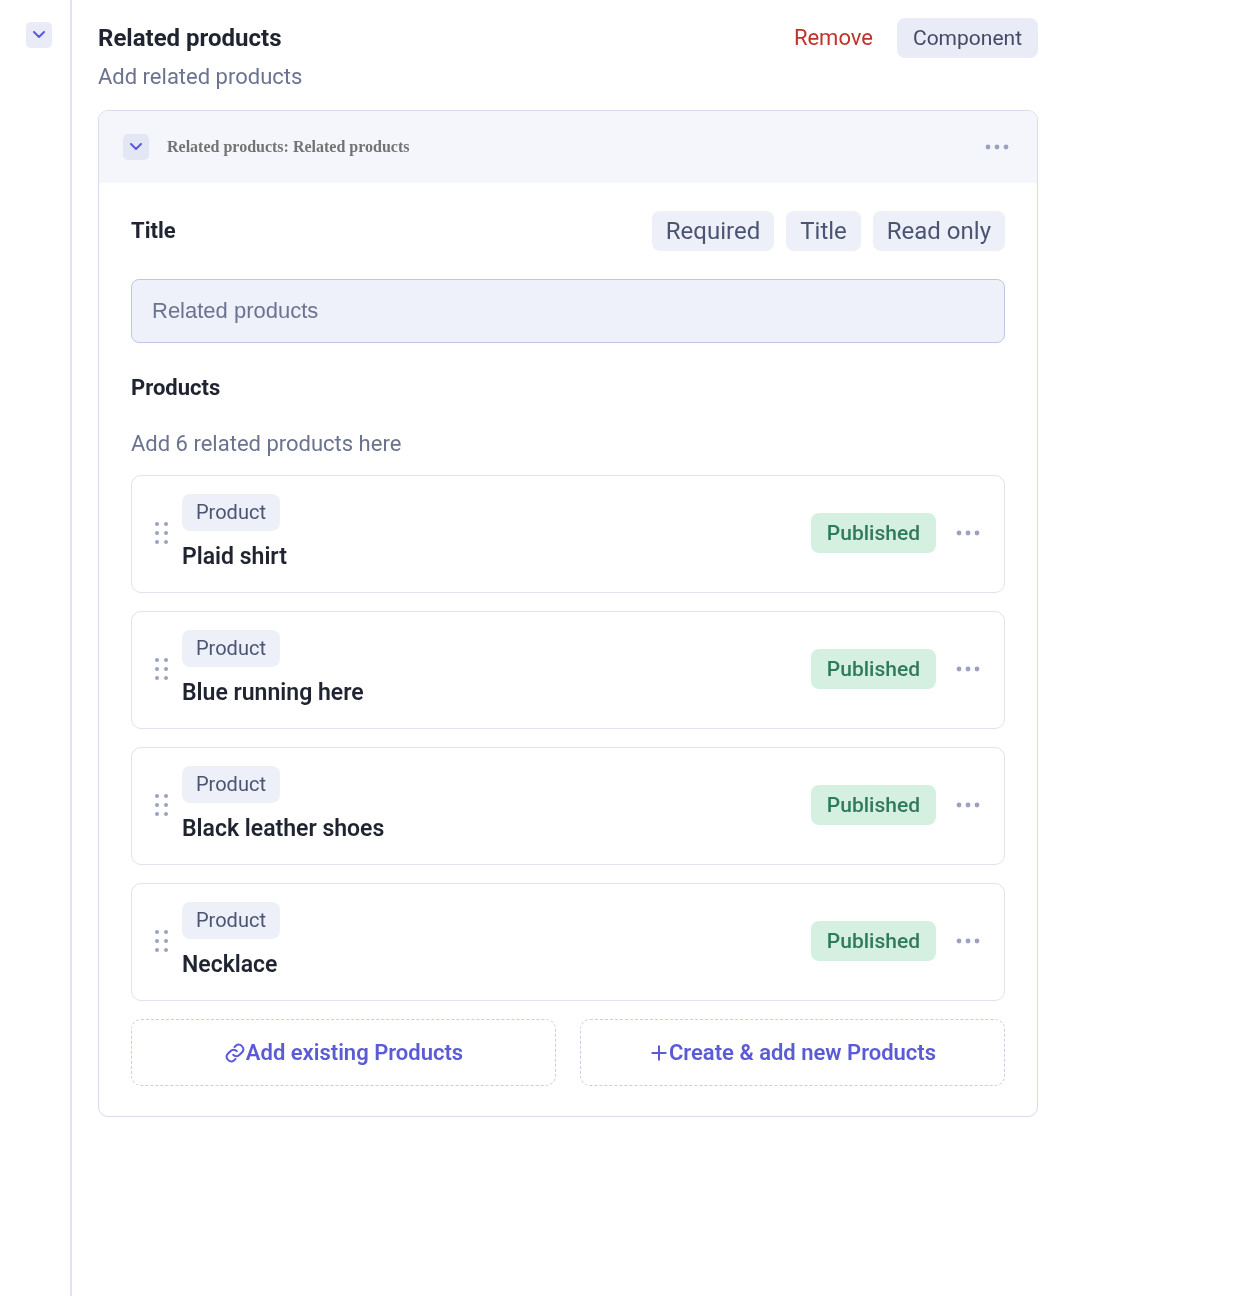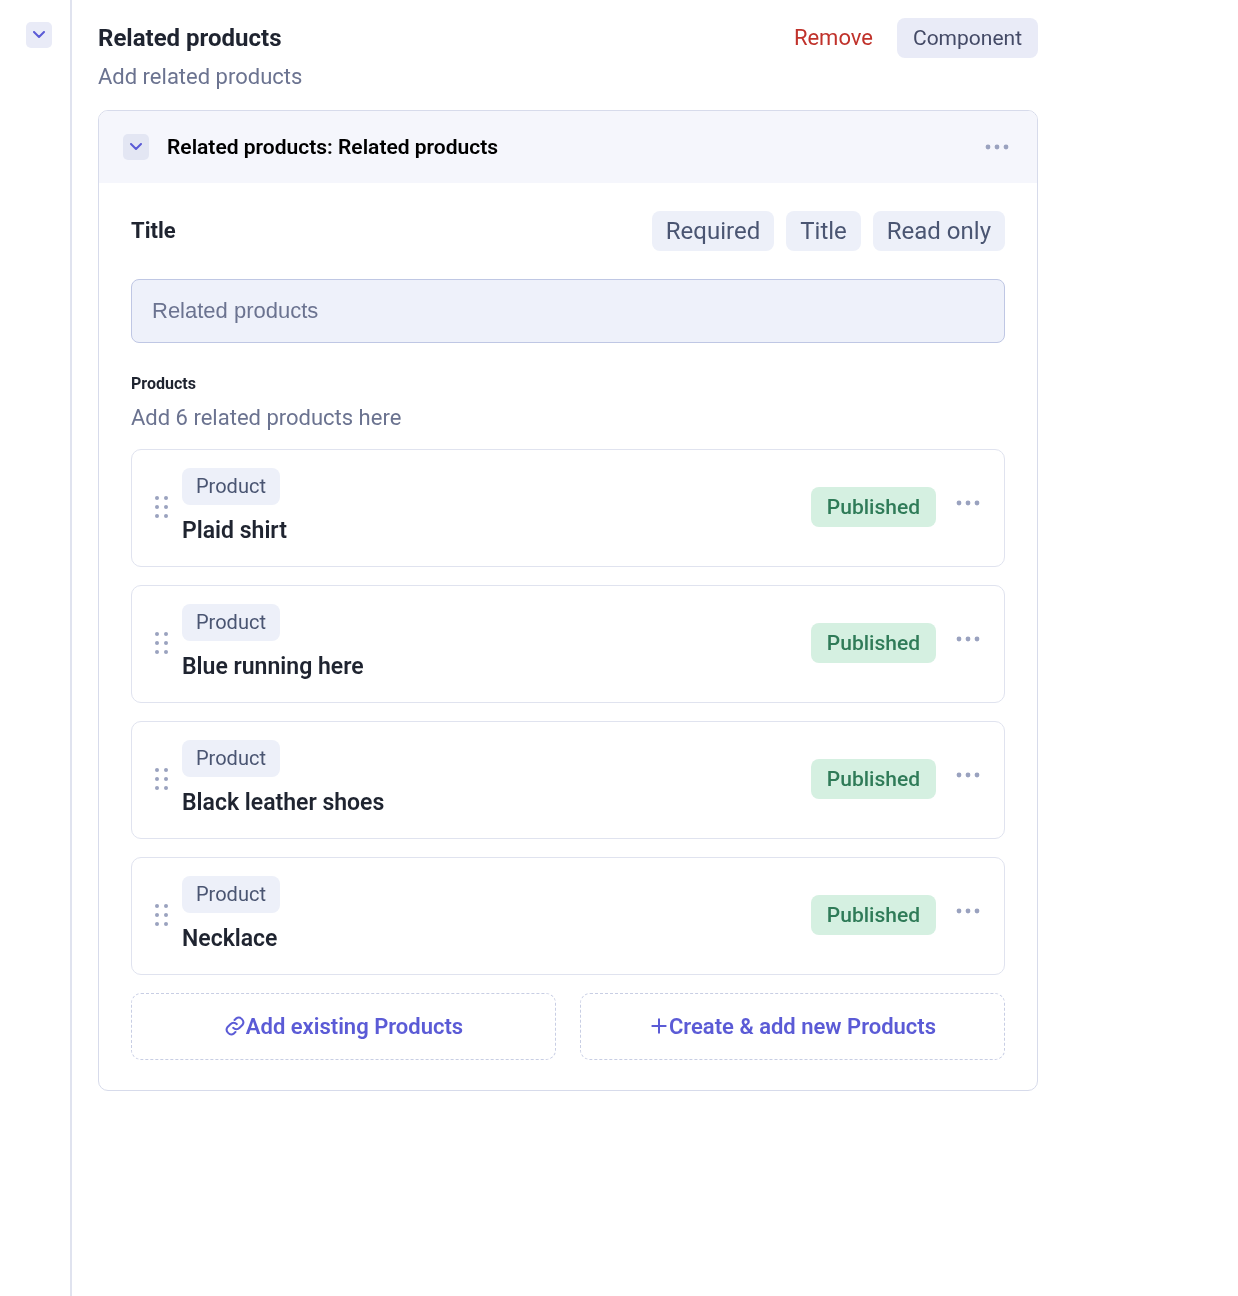--- a/index.html
+++ b/index.html
@@ -114,23 +114,24 @@
     gap:18px;
   }
   .panel-head .collapse-btn{
     width:26px;height:26px;
     border-radius:5px;
     background:#e3e6f3;
     display:flex;align-items:center;justify-content:center;
     cursor:pointer;
   }
   .panel-head .title{
-    color:#000000;
-    font-size:21px;
+    color:#737373;
+    font-size:16px;
     font-weight:600;
+    font-family:Liberation Serif, serif;
   }
   .icon-btn{
     width:32px;height:32px;
     display:flex;align-items:center;justify-content:center;
     cursor:pointer;
     border-radius:6px;
     color:var(--muted);
   }
   .panel-body{
     padding:28px 32px 30px 32px;
@@ -157,22 +158,22 @@
     width:100%;
     border:1px solid var(--title-input-border);
     background:var(--title-input-bg);
     border-radius:8px;
     padding:18px 20px;
     font-size:22px;
     color:var(--muted);
     outline:none;
   }
   .subsection .label{
-    font-size:16px;font-weight:700;color:var(--ink);
-    margin-bottom:8px;
+    font-size:22px;font-weight:700;color:var(--ink);
+    margin-bottom:26px;
   }
   .subsection .help{
     color:var(--muted);
     font-size:22px;
     margin-bottom:16px;
   }
   .product-card{
     border:1px solid var(--line);
     border-radius:10px;
     padding:18px 20px 20px 20px;
@@ -210,21 +211,21 @@
     padding:5px 14px;
     font-size:20px;
   }
   .product-name{
     font-size:23px;
     font-weight:600;
     color:var(--ink);
   }
   .product-right{
     display:flex;
-    align-items:flex-start;
+    align-items:center;
     gap:16px;
   }
   .actions{
     display:flex;
     gap:24px;
     margin-top:6px;
   }
   .dashed-btn{
     flex:1;
     border:1.5px dashed var(--line-strong);

